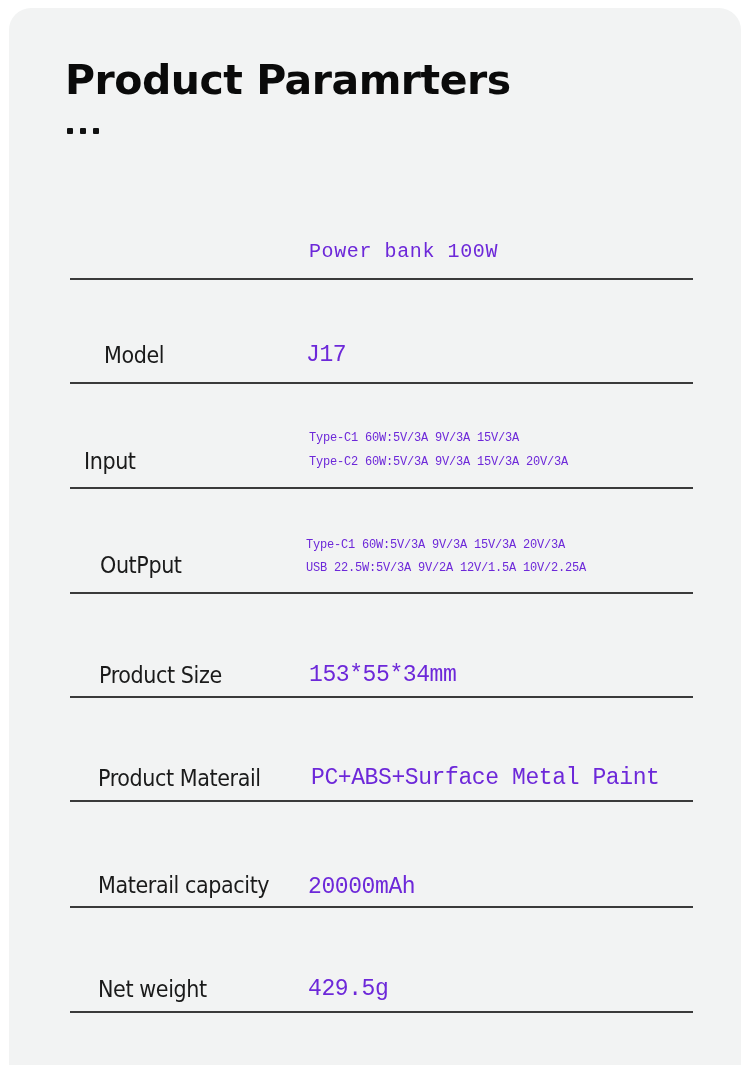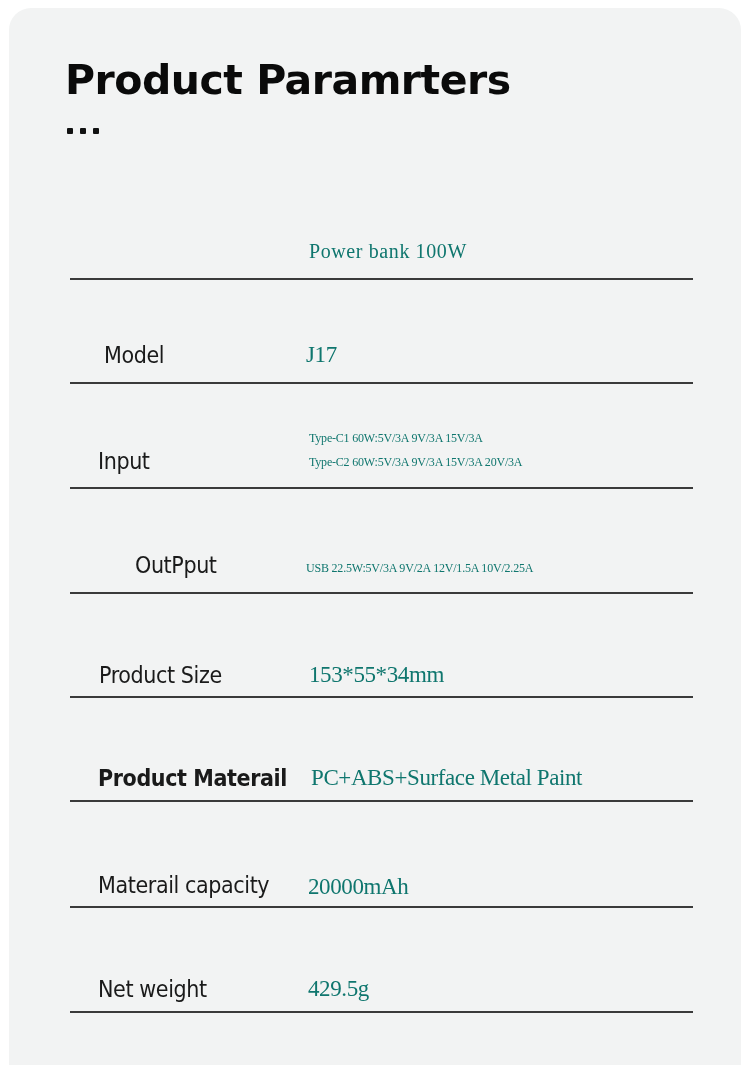--- a/index.html
+++ b/index.html
@@ -61,23 +61,23 @@
       font-size: 23px;
       letter-spacing: -0.4px;
       color: #1a1a1a;
       white-space: nowrap;
       font-family: "DejaVu Sans Condensed", "DejaVu Sans", sans-serif;
     }
     .value {
       position: absolute;
       font-size: 23px;
       letter-spacing: -0.4px;
-      color: #0f766e;
+      color: #6d28d9;
       white-space: nowrap;
-      font-family: Liberation Serif, serif;
+      font-family: Liberation Mono, monospace;
     }
     .value.small {
       font-size: 12px;
       letter-spacing: -0.2px;
       line-height: 21px;
     }
     .value.medium {
       font-size: 20px;
     }
   </style>
@@ -96,37 +96,38 @@
 <div class="row" style="top:228px;height:50px;">
   <span class="value medium" style="left:239px;top:12px;letter-spacing:0.6px;">Power bank 100W</span>
 </div>
 
 <div class="row" style="top:330px;height:52px;">
   <span class="label" style="left:34px;top:12px;">Model</span>
   <span class="value" style="left:236px;top:12px;">J17</span>
 </div>
 
 <div class="row" style="top:422px;height:65px;">
-  <span class="label" style="left:28px;top:26px;">Input</span>
+  <span class="label" style="left:14px;top:26px;">Input</span>
   <span class="value small" style="left:239px;top:6px;">Type-C1 60W:5V/3A 9V/3A 15V/3A</span>
   <span class="value small" style="left:239px;top:30px;">Type-C2 60W:5V/3A 9V/3A 15V/3A 20V/3A</span>
 </div>
 
 <div class="row" style="top:508px;height:84px;">
-  <span class="label" style="left:30px;top:44px;margin-left:35px;">OutPput</span>
+  <span class="label" style="left:30px;top:44px;">OutPput</span>
+  <span class="value small" style="left:236px;top:27px;">Type-C1 60W:5V/3A 9V/3A 15V/3A 20V/3A</span>
   <span class="value small" style="left:236px;top:50px;">USB 22.5W:5V/3A 9V/2A 12V/1.5A 10V/2.25A</span>
 </div>
 
 <div class="row" style="top:650px;height:46px;">
   <span class="label" style="left:29px;top:12px;">Product Size</span>
   <span class="value" style="left:239px;top:12px;">153*55*34mm</span>
 </div>
 
 <div class="row" style="top:754px;height:46px;">
-  <span class="label" style="left:28px;top:11px;font-weight:bold;">Product Materail</span>
+  <span class="label" style="left:28px;top:11px;">Product Materail</span>
   <span class="value" style="left:241px;top:11px;">PC+ABS+Surface Metal Paint</span>
 </div>
 
 <div class="row" style="top:860px;height:46px;">
   <span class="label" style="left:28px;top:12px;">Materail capacity</span>
   <span class="value" style="left:238px;top:14px;">20000mAh</span>
 </div>
 
 <div class="row" style="top:964px;height:47px;">
   <span class="label" style="left:28px;top:12px;">Net weight</span>

